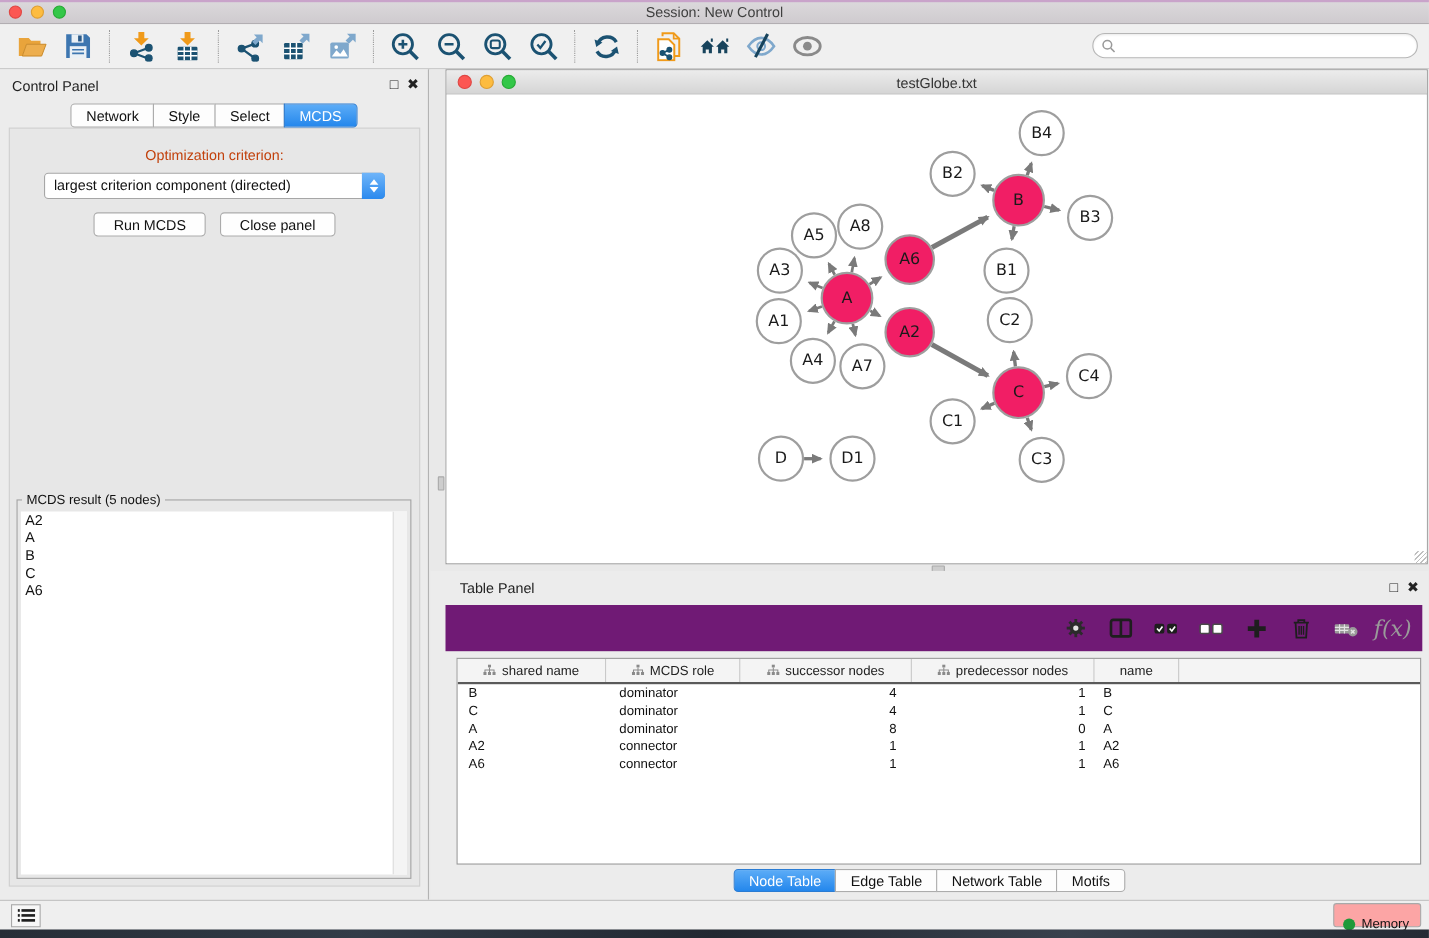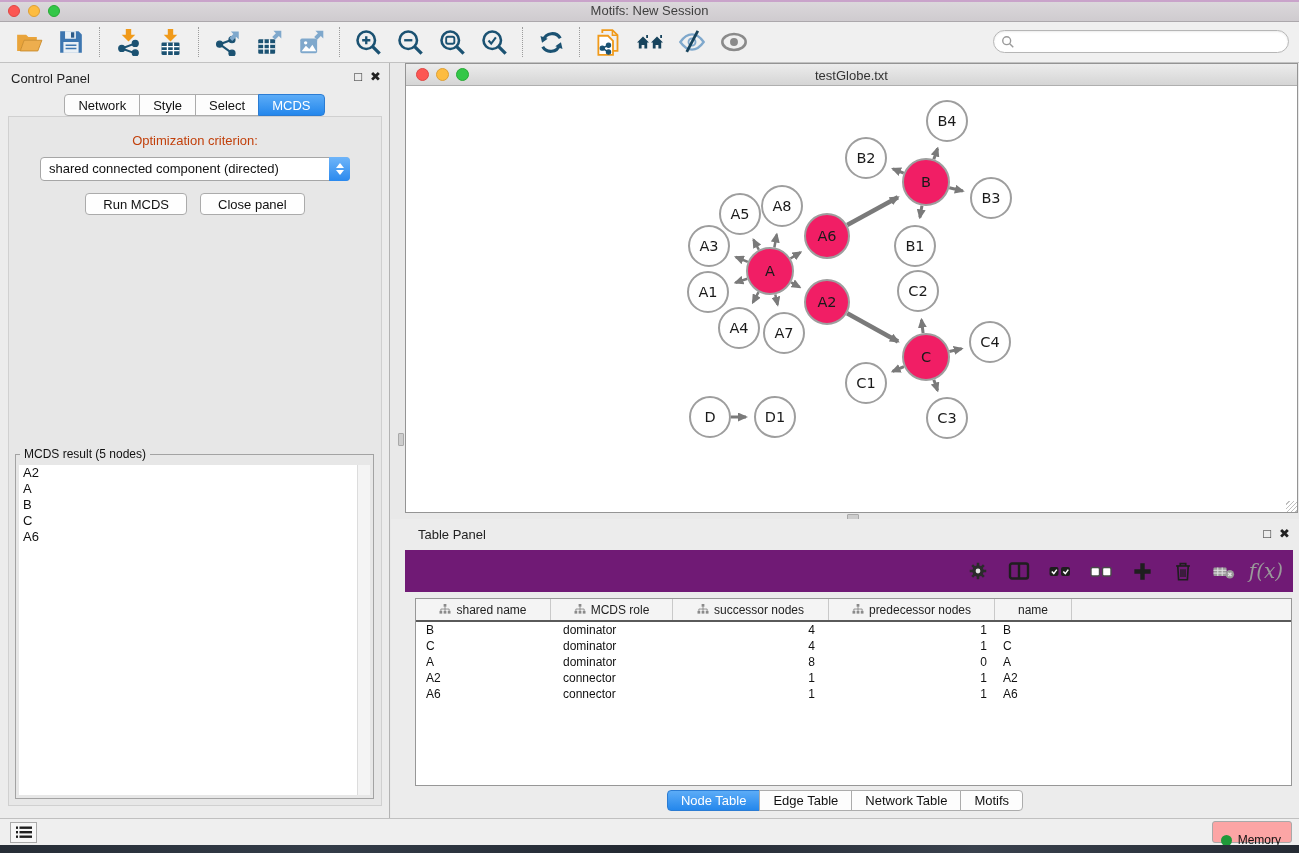--- a/index.html
+++ b/index.html
@@ -174,21 +174,21 @@
     background:linear-gradient(90deg,#262D36,#333C48 25%,#222831 50%,#39414d 75%,#252B34);
   }
 </style>
 </head>
 <body>
 
 <div class="titlebar">
   <span class="tl red"></span>
   <span class="tl yellow"></span>
   <span class="tl green"></span>
-  <div class="title">Motifs: New Session</div>
+  <div class="title">Session: New Control</div>
 </div>
 
 <div class="toolbar">
   <div class="tbtn">
     <svg width="27" height="27" viewBox="0 0 24 24">
         <path fill="#E9A43B" d="M1 19.5V5h8l2 2.2h7.5V10H7.2L3.8 19.5z"></path>
         <path fill="#EDAE4E" stroke="#C98A28" stroke-width="0.8" d="M3.8 19.5l3.4-9.5H23l-3.6 9.5z"></path>
       </svg>
   </div>
   <div class="tbtn">
@@ -340,21 +340,21 @@
   </div>
   <div class="cp-tabs" id="cp-tabs">
       <div class="seg">Network</div>
       <div class="seg">Style</div>
       <div class="seg">Select</div>
       <div class="seg active">MCDS</div>
     </div>
   <div class="cp-content">
     <div class="opt-label">Optimization criterion:</div>
     <div class="dropdown">
-      <span>shared connected component (directed)</span>
+      <span>largest criterion component (directed)</span>
       <span class="stepper">
           <span class="arr-up"></span>
           <span class="arr-dn"></span>
         </span>
     </div>
     <div class="btn-row">
       <button class="pushbtn">Run MCDS</button>
       <button class="pushbtn">Close panel</button>
     </div>
     <div class="result-box">

